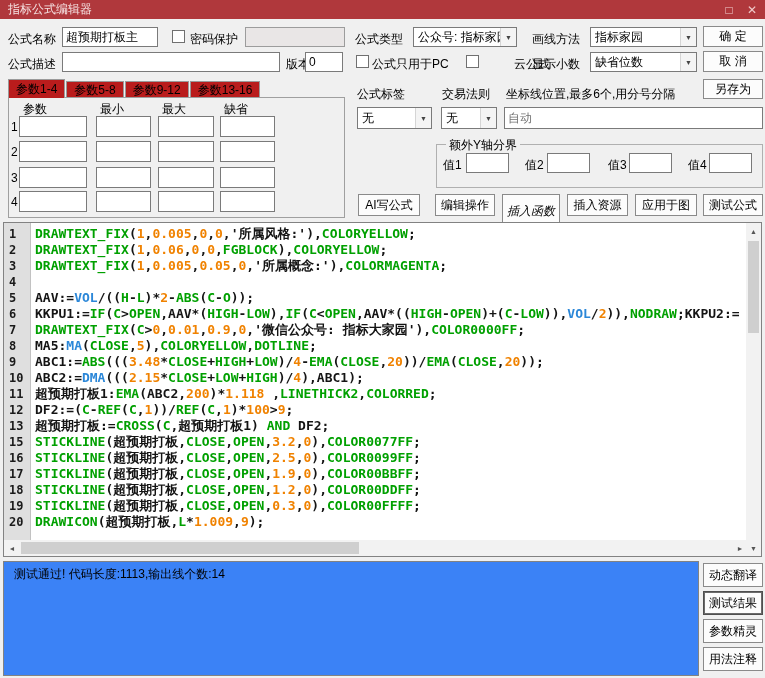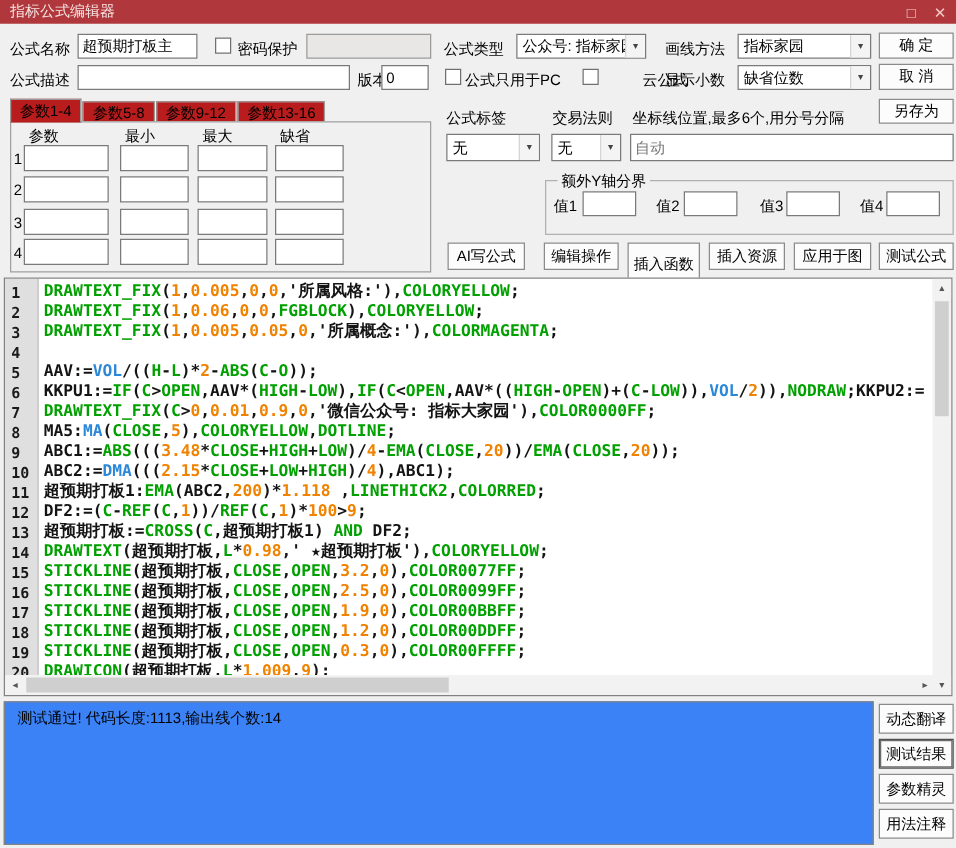--- a/index.html
+++ b/index.html
@@ -159,21 +159,21 @@
     <span class="lbl" style="left: 525px; top: 157px;">值2</span>
     <input class="tbx" style="left: 547px; top: 153px; width: 43px; height: 20px;">
     <span class="lbl" style="left: 608px; top: 157px;">值3</span>
     <input class="tbx" style="left: 629px; top: 153px; width: 43px; height: 20px;">
     <span class="lbl" style="left: 688px; top: 157px;">值4</span>
     <input class="tbx" style="left: 709px; top: 153px; width: 43px; height: 20px;">
   </div>
 <div>
     <div class="btn" style="left: 358px; top: 194px; width: 62px; height: 22px;">AI写公式</div>
     <div class="btn" style="left: 435px; top: 194px; width: 60px; height: 22px;">编辑操作</div>
-    <div class="btn" style="left: 502px; top: 194px; width: 58px; height: 34px;">插入函数</div>
+    <div class="btn" style="left: 502px; top: 194px; width: 58px; height: 34px; font-style: italic;">插入函数</div>
     <div class="btn" style="left: 567px; top: 194px; width: 61px; height: 22px;">插入资源</div>
     <div class="btn" style="left: 635px; top: 194px; width: 62px; height: 22px;">应用于图</div>
     <div class="btn" style="left: 703px; top: 194px; width: 60px; height: 22px;">测试公式</div>
   </div>
 
 <div class="abs editor">
   <div class="gutter-bg"></div>
   <div class="code-wrap">
       <div class="code-line">
         <span class="ln">1</span>
@@ -218,24 +218,20 @@
         <span class="ln">11</span>
         <span class="code"><span>超预期打板1</span><span>:</span><span class="kw-g">EMA</span><span>(</span><span>ABC2</span><span>,</span><span class="num">200</span><span>)</span><span>*</span><span class="num">1.118</span><span> </span><span>,</span><span class="kw-g">LINETHICK2</span><span>,</span><span class="kw-g">COLORRED</span><span>;</span></span>
       </div>
       <div class="code-line">
         <span class="ln">12</span>
         <span class="code"><span>DF2</span><span>:</span><span>=</span><span>(</span><span class="kw-g">C</span><span>-</span><span class="kw-g">REF</span><span>(</span><span class="kw-g">C</span><span>,</span><span class="num">1</span><span>)</span><span>)</span><span>/</span><span class="kw-g">REF</span><span>(</span><span class="kw-g">C</span><span>,</span><span class="num">1</span><span>)</span><span>*</span><span class="num">100</span><span>&gt;</span><span class="num">9</span><span>;</span></span>
       </div>
       <div class="code-line">
         <span class="ln">13</span>
         <span class="code"><span>超预期打板</span><span>:</span><span>=</span><span class="kw-g">CROSS</span><span>(</span><span class="kw-g">C</span><span>,</span><span>超预期打板1</span><span>)</span><span> </span><span class="kw-g">AND</span><span> </span><span>DF2</span><span>;</span></span>
-      </div>
-      <div class="code-line">
-        <span class="ln">14</span>
-        <span class="code"><span class="kw-g">DRAWTEXT</span><span>(</span><span>超预期打板</span><span>,</span><span class="kw-g">L</span><span>*</span><span class="num">0.98</span><span>,</span><span>' ★超预期打板'</span><span>)</span><span>,</span><span class="kw-g">COLORYELLOW</span><span>;</span></span>
       </div>
       <div class="code-line">
         <span class="ln">15</span>
         <span class="code"><span class="kw-g">STICKLINE</span><span>(</span><span>超预期打板</span><span>,</span><span class="kw-g">CLOSE</span><span>,</span><span class="kw-g">OPEN</span><span>,</span><span class="num">3.2</span><span>,</span><span class="num">0</span><span>)</span><span>,</span><span class="kw-g">COLOR0077FF</span><span>;</span></span>
       </div>
       <div class="code-line">
         <span class="ln">16</span>
         <span class="code"><span class="kw-g">STICKLINE</span><span>(</span><span>超预期打板</span><span>,</span><span class="kw-g">CLOSE</span><span>,</span><span class="kw-g">OPEN</span><span>,</span><span class="num">2.5</span><span>,</span><span class="num">0</span><span>)</span><span>,</span><span class="kw-g">COLOR0099FF</span><span>;</span></span>
       </div>
       <div class="code-line">

